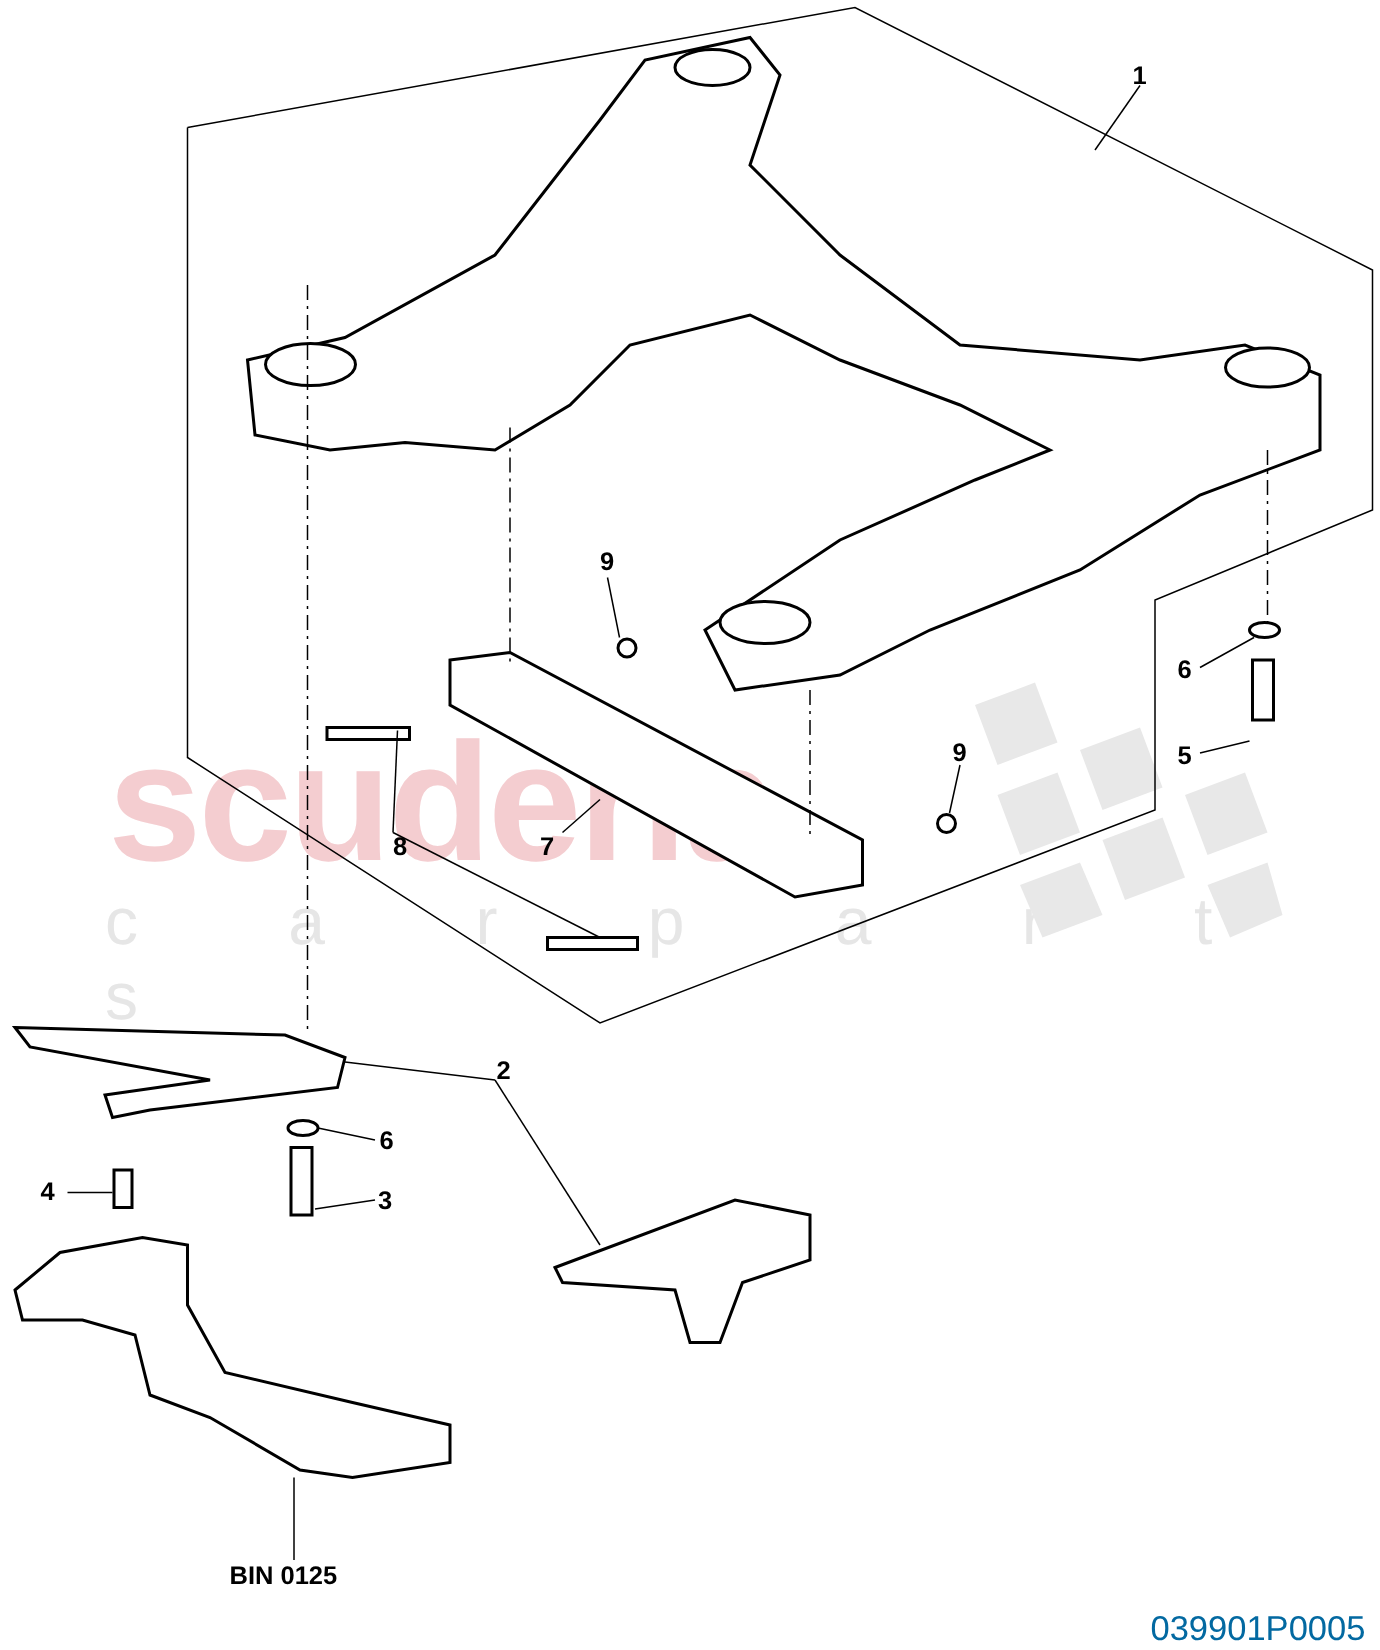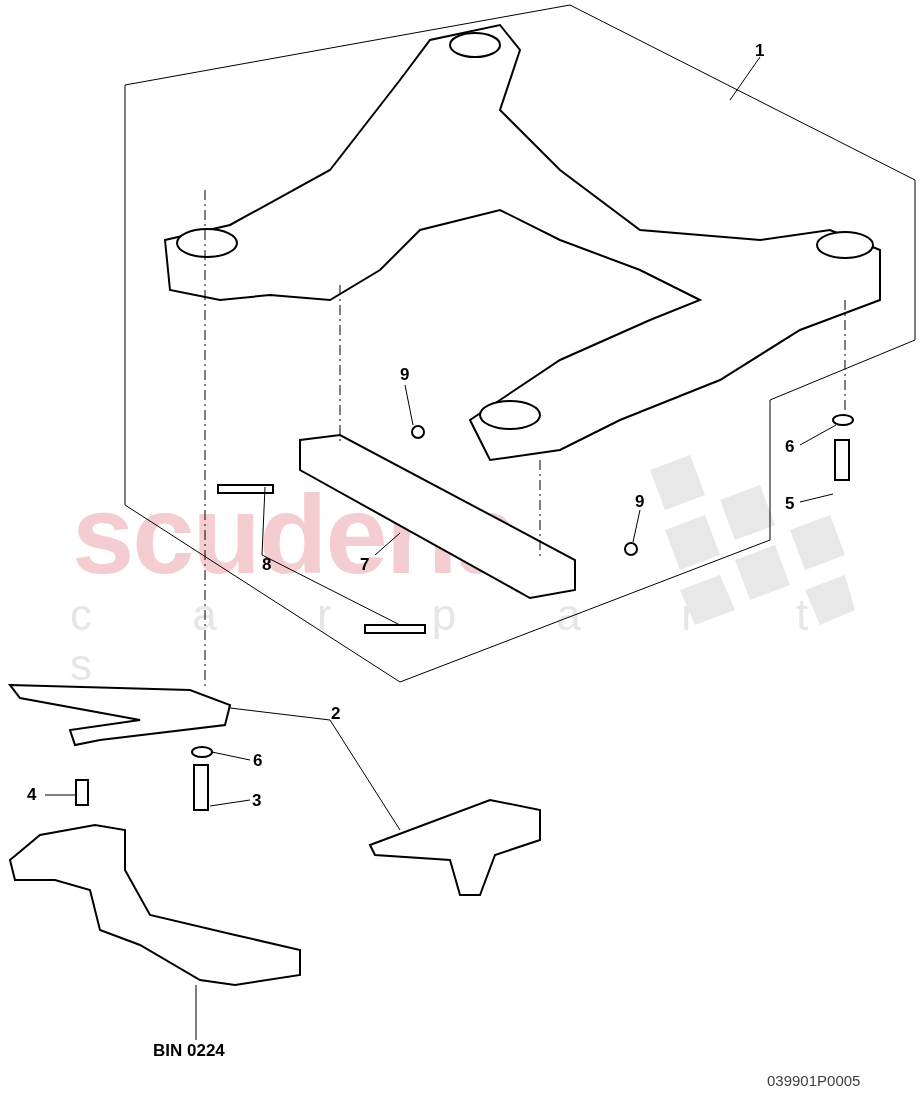--- a/index.html
+++ b/index.html
@@ -1,19 +1,19 @@
 <!DOCTYPE html>
 <html><head>
 <meta charset="utf-8">
 <style>
   html,body{margin:0;padding:0;background:#fff;}
   body{width:920px;height:1100px;position:relative;overflow:hidden;font-family:"Liberation Sans",sans-serif;}
   svg{position:absolute;left:0;top:0;}
   .lbl{position:absolute;font-weight:bold;font-size:17px;color:#000;line-height:1;}
-  .code{position:absolute;font-size:15px;color:#404040;}
+  .code{position:absolute;font-size:23px;color:#0369a1;}
   .wm1{position:absolute;left:72px;top:470px;font-size:112px;font-weight:bold;color:#f4cdd0;letter-spacing:-2px;}
   .wm2{position:absolute;left:70px;top:590px;font-size:44px;color:#e6e6e6;letter-spacing:44px;}
 </style>
 </head>
 <body>
 
 <div class="wm1">scuderia</div>
 <div class="wm2">c a r  p a r t s</div>
 
 <svg width="920" height="1100">
@@ -87,14 +87,14 @@
 <div class="lbl" style="left:252px;top:792px;">3</div>
 <div class="lbl" style="left:27px;top:786px;">4</div>
 <div class="lbl" style="left:785px;top:495px;">5</div>
 <div class="lbl" style="left:785px;top:438px;">6</div>
 <div class="lbl" style="left:253px;top:752px;">6</div>
 <div class="lbl" style="left:360px;top:556px;">7</div>
 <div class="lbl" style="left:262px;top:556px;">8</div>
 <div class="lbl" style="left:400px;top:366px;">9</div>
 <div class="lbl" style="left:635px;top:493px;">9</div>
 
-<div class="lbl" style="left:153px;top:1042px;">BIN 0224</div>
+<div class="lbl" style="left:153px;top:1042px;">BIN 0125</div>
 <div class="code" style="left:767px;top:1072px;">039901P0005</div>
 
 </body></html>

